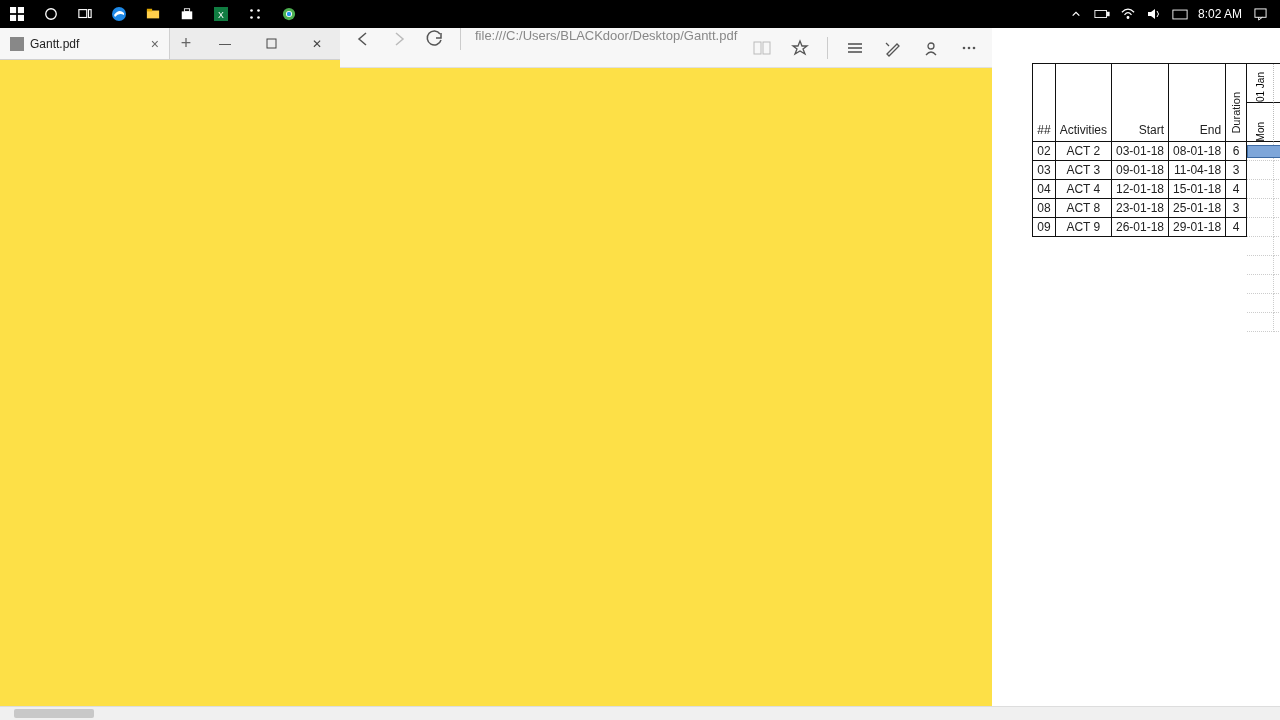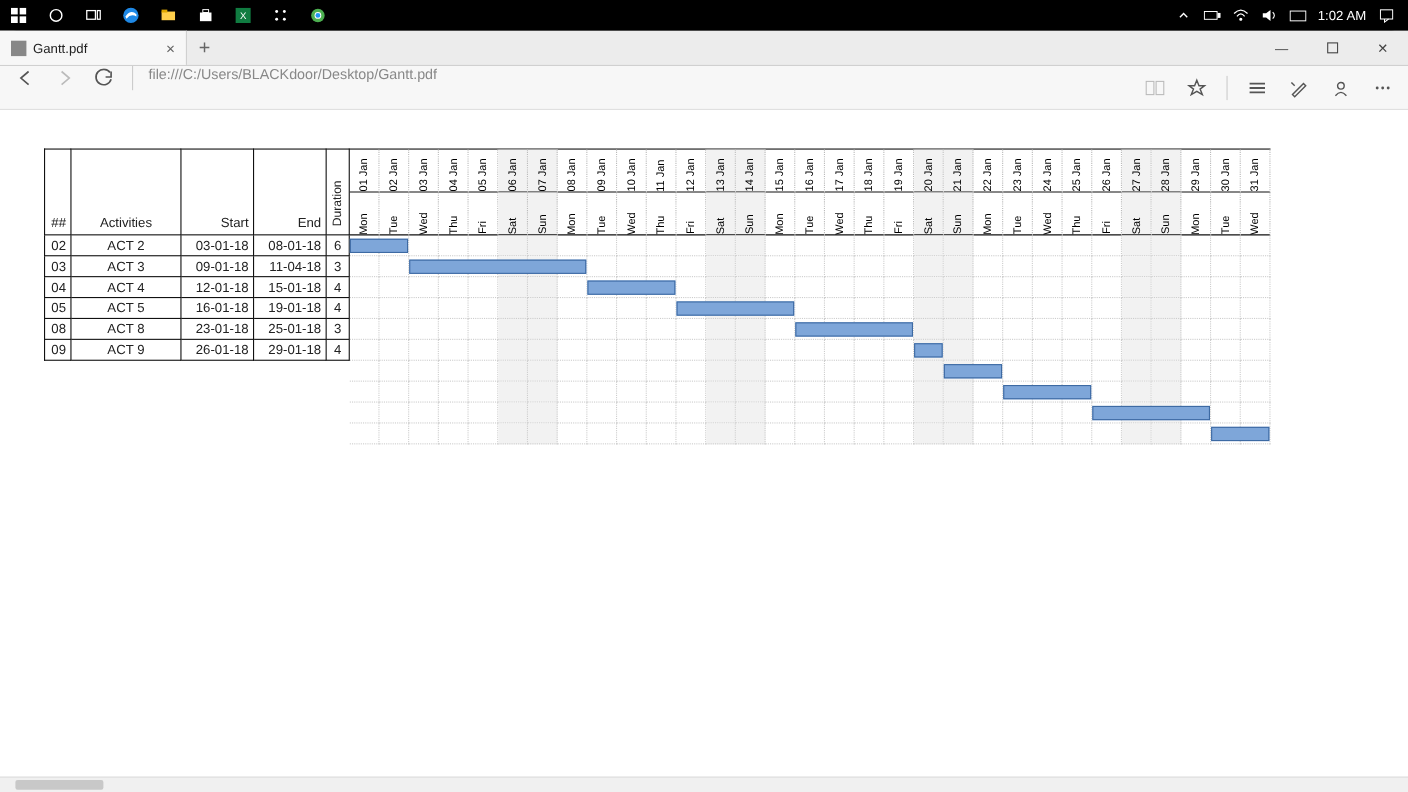--- a/index.html
+++ b/index.html
@@ -6,21 +6,21 @@
   html, body { width: 1280px; height: 720px; font-family: "Segoe UI", Arial, sans-serif; background: #fff; overflow: hidden; }
   
   .taskbar { position:absolute; top:0; left:0; right:0; height:28px; background:#000; color:#fff; display:flex; align-items:center; font-size:12px; }
   .taskbar .left, .taskbar .right { display:flex; align-items:center; height:100%; }
   .taskbar .left { gap:0; }
   .taskbar .tb-btn { width:34px; height:100%; display:flex; align-items:center; justify-content:center; cursor:pointer; }
   .taskbar .tb-icon { width:16px; height:16px; display:flex; align-items:center; justify-content:center; }
   .taskbar .right { margin-left:auto; gap:10px; padding-right:12px; }
   .clock { font-size:12px; }
   
-  .browser { position:absolute; left:0; right:0; top:28px; bottom:0; background:#000000; display:flex; flex-direction:column;border-radius:15px; }
+  .browser { position:absolute; left:0; right:0; top:28px; bottom:0; background:#fde047; display:flex; flex-direction:row; }
   .tabbar { height:32px; background:#ececec; display:flex; align-items:stretch; border-bottom:1px solid #d0d0d0; }
   .tab { display:flex; align-items:center; gap:6px; padding:0 10px; width:170px; background:#f7f7f7; border-right:1px solid #d0d0d0; font-size:12px; color:#222; }
   .tab .fileicon { width:14px; height:14px; background:#888; }
   .tab .close { margin-left:auto; color:#666; font-size:14px; cursor:pointer; }
   .newtab { width:32px; display:flex; align-items:center; justify-content:center; color:#666; font-size:18px; cursor:pointer; }
   .wincontrols { margin-left:auto; display:flex; }
   .wincontrols div { width:46px; display:flex; align-items:center; justify-content:center; color:#444; cursor:pointer; font-size:12px; }
   .addrbar { height:40px; background:#f7f7f7; display:flex; padding:0 12px; gap:14px; border-bottom:1px solid #e0e0e0; }
   .nav-icon { width:22px; height:22px; display:flex; align-items:center; justify-content:center; color:#555; cursor:pointer; }
   .divider-v { width:1px; height:22px; background:#ccc; }
@@ -160,21 +160,21 @@
           <path d="M10 4 Q13 7 10 10" stroke="#fff" fill="none"></path>
         </svg>
       </span>
     <span class="tb-icon">
         <svg viewBox="0 0 18 12" width="16" height="11" stroke="#fff" fill="none">
           <rect x="1" y="1" width="16" height="10"></rect>
           <line x1="4" y1="4" x2="4" y2="4"></line>
           <line x1="7" y1="4" x2="7" y2="4"></line>
         </svg>
       </span>
-    <span class="clock">1:02 AM</span>
+    <span class="clock">8:02 AM</span>
     <span class="tb-icon">
         <svg viewBox="0 0 14 14" width="13" height="13" stroke="#fff" fill="none">
           <rect x="1" y="1" width="12" height="9"></rect>
           <path d="M5 10 L5 13 L9 10"></path>
         </svg>
       </span>
   </div>
 </div>
 
 <div class="browser">
@@ -286,27 +286,20 @@
               <td class="col-dur">3</td>
             </tr>
             <tr>
               <td class="col-idx">04</td>
               <td class="col-act">ACT 4</td>
               <td class="col-date">12-01-18</td>
               <td class="col-date">15-01-18</td>
               <td class="col-dur">4</td>
             </tr>
             <tr>
-              <td class="col-idx">05</td>
-              <td class="col-act">ACT 5</td>
-              <td class="col-date">16-01-18</td>
-              <td class="col-date">19-01-18</td>
-              <td class="col-dur">4</td>
-            </tr>
-            <tr>
               <td class="col-idx">08</td>
               <td class="col-act">ACT 8</td>
               <td class="col-date">23-01-18</td>
               <td class="col-date">25-01-18</td>
               <td class="col-dur">3</td>
             </tr>
             <tr>
               <td class="col-idx">09</td>
               <td class="col-act">ACT 9</td>
               <td class="col-date">26-01-18</td>

